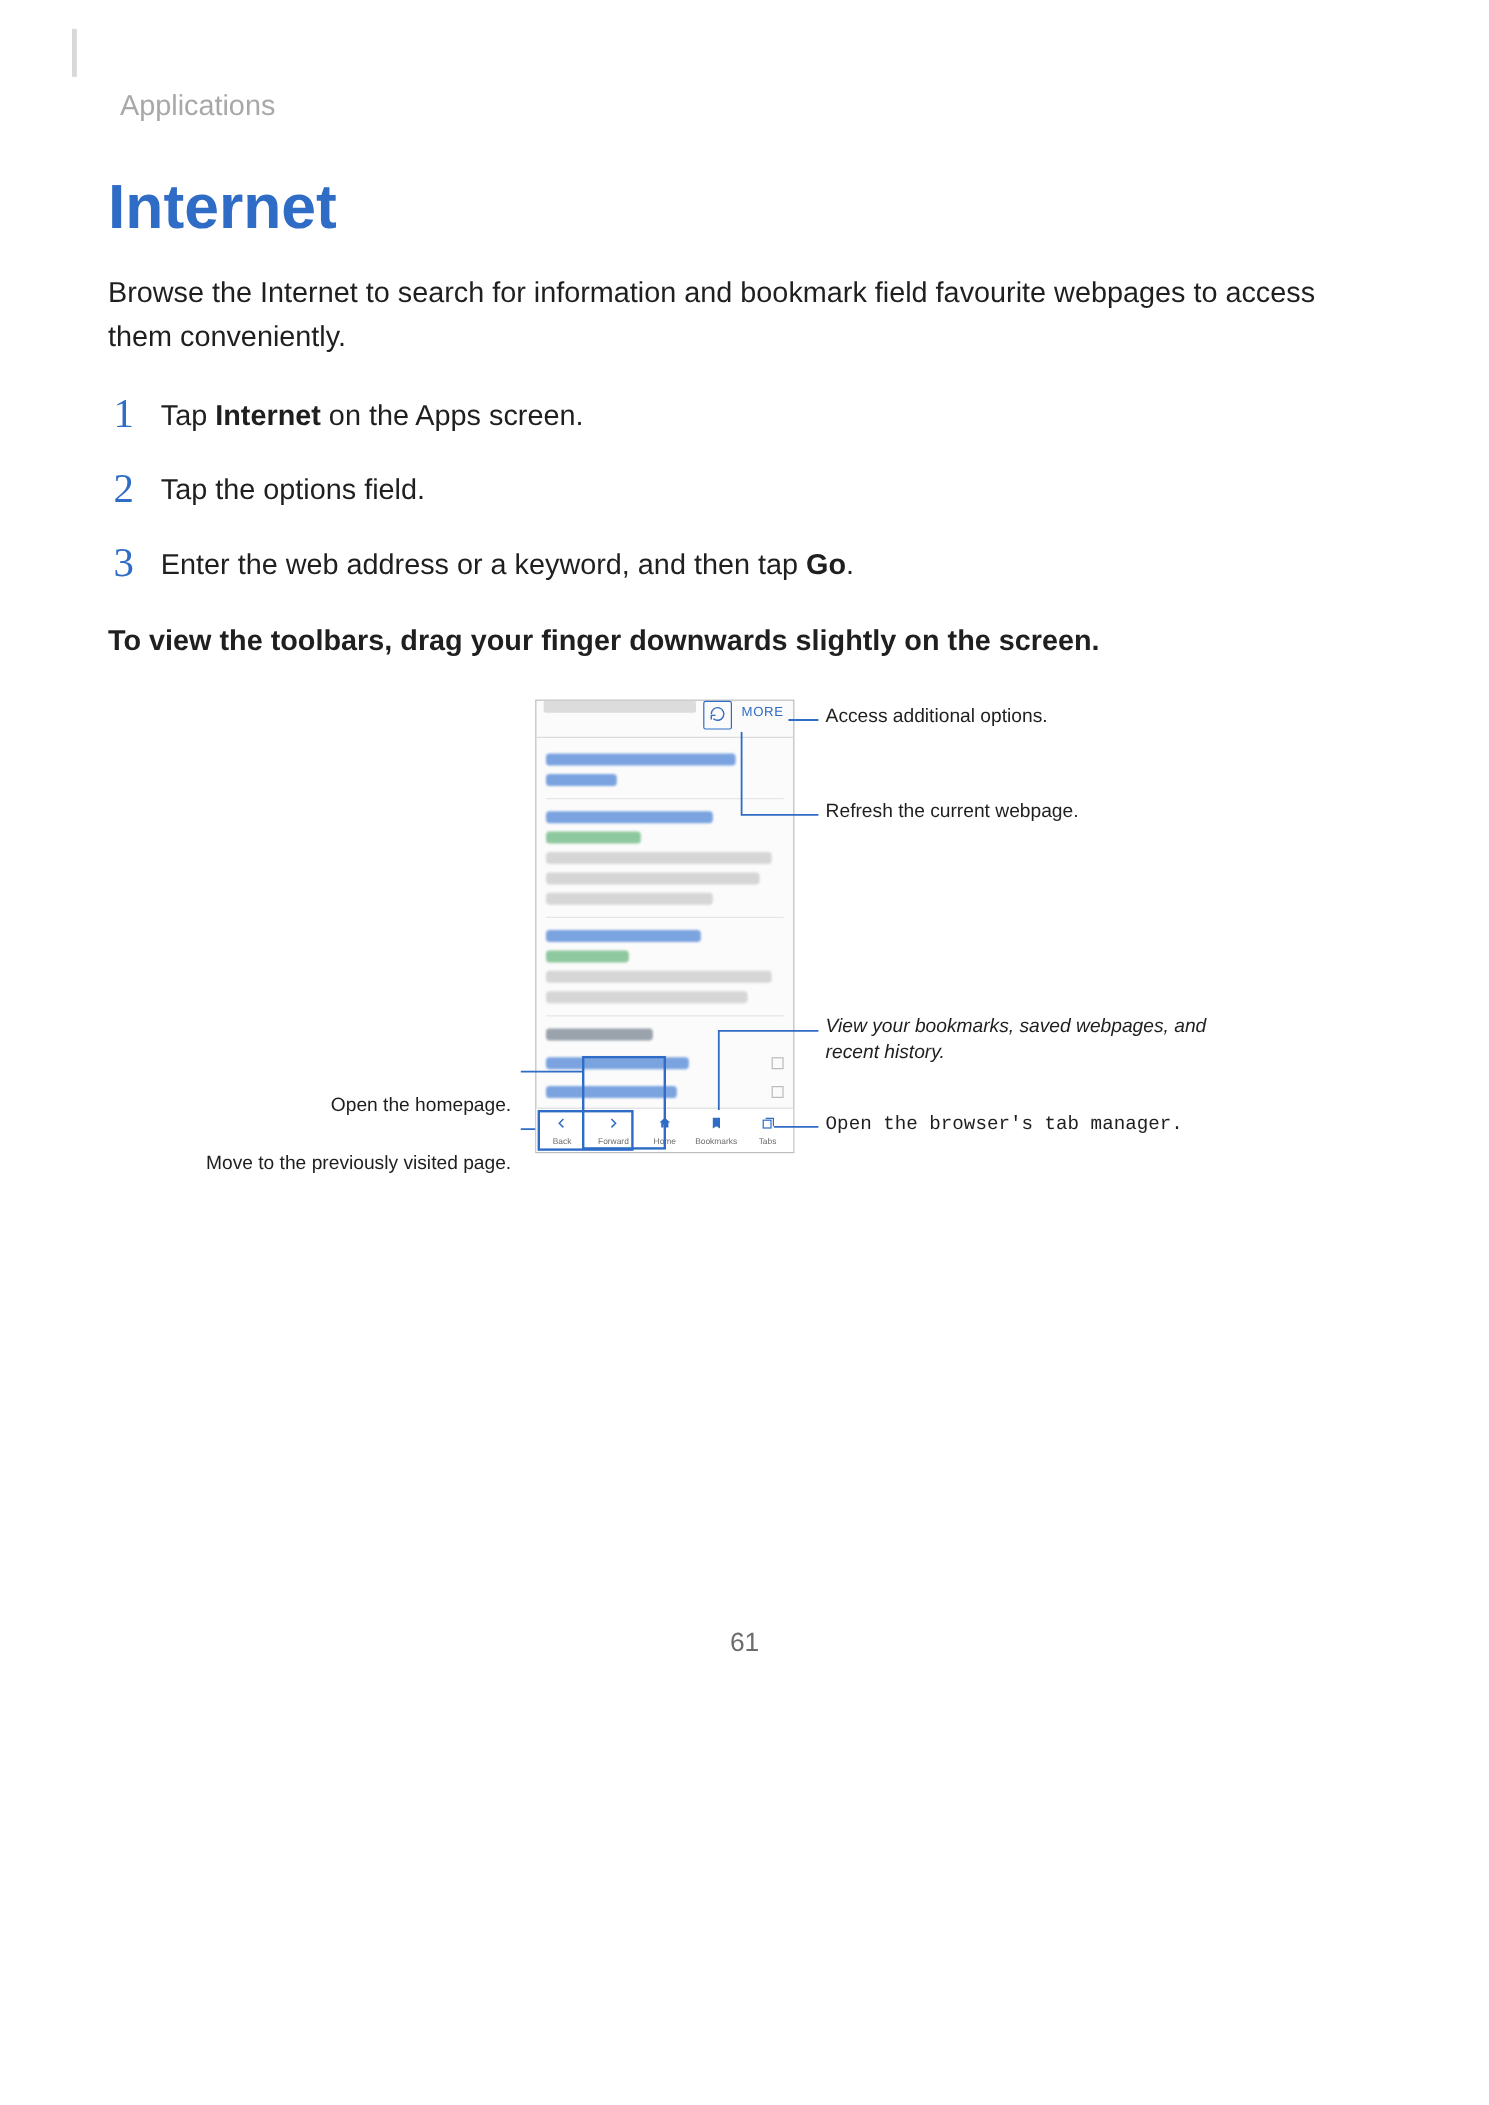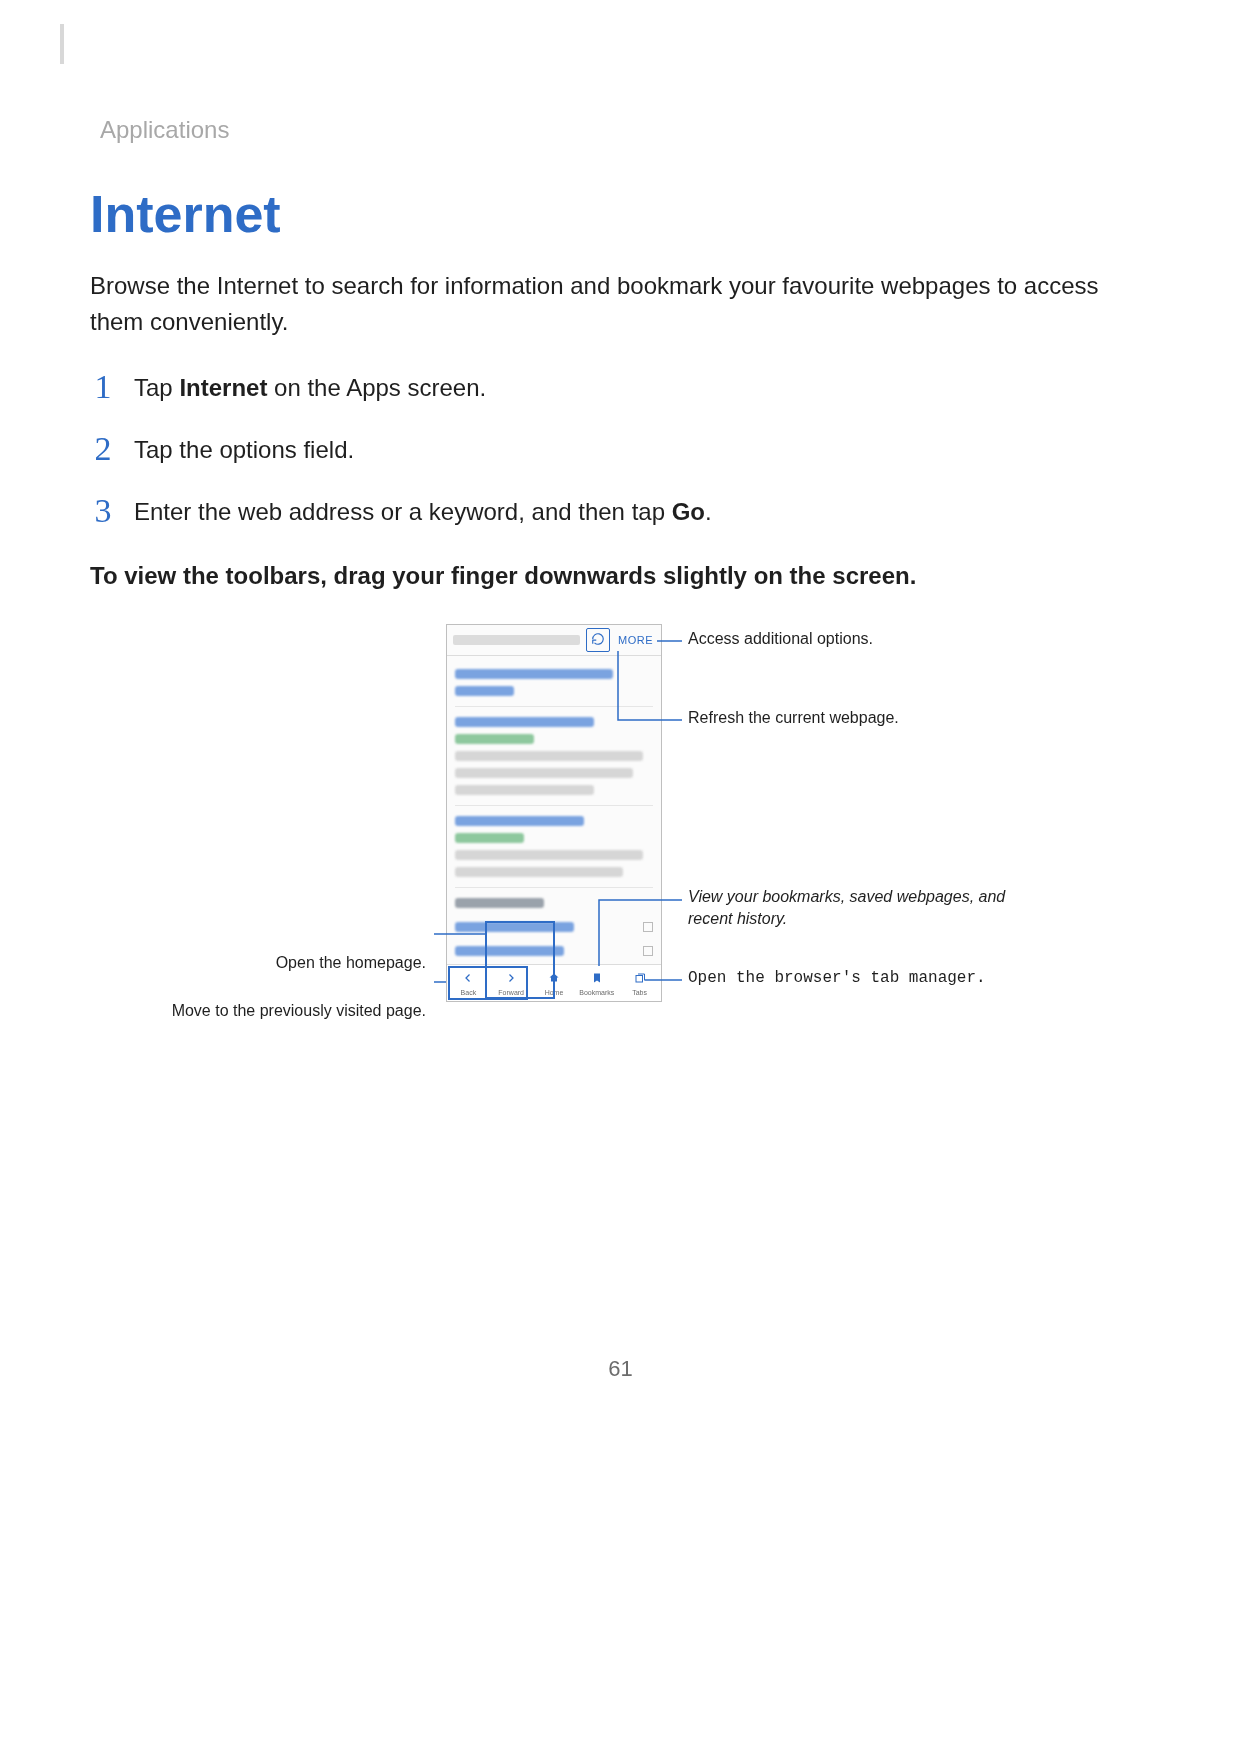--- a/index.html
+++ b/index.html
@@ -12,21 +12,21 @@
     padding: 0;
     background: #fff;
     font-family: "Segoe UI", "Helvetica Neue", Arial, sans-serif;
     color: var(--text);
   }
   .page {
     width: 1241px;
     height: 1448px;
     position: relative;
     box-sizing: border-box;
-    padding: 116px 90px 50px 90px;
+    padding: 75px 90px 50px 90px;
   }
   .rule {
     position: absolute;
     left: 60px;
     top: 24px;
     width: 4px;
     height: 40px;
     background: #d8d8d8;
   }
   .breadcrumb {
@@ -87,21 +87,21 @@
     width: 216px;
     height: 378px;
     border: 1px solid #bfbfbf;
     background: #fbfbfb;
     box-sizing: border-box;
   }
   
   .topbar {
     height: 30px;
     display: flex;
-    align-items: center;
+    align-items: flex-start;
     border-bottom: 1px solid #dcdcdc;
     padding: 0 6px;
     gap: 6px;
     font-size: 10px;
     color: #6c6c6c;
   }
   .addr { flex: 1; height: 10px; background: #dcdcdc; border-radius: 2px; }
   .refresh-btn {
     width: 22px; height: 22px; border: 1px solid var(--accent); display: flex;
     align-items: center; justify-content: center; border-radius: 2px;
@@ -177,21 +177,21 @@
 </style>
 </head>
 <body>
 
 <div class="page">
   <div class="rule"></div>
   <div class="breadcrumb">Applications</div>
 
   <h1 class="title">Internet</h1>
 
-  <p class="intro">Browse the Internet to search for information and bookmark your favourite webpages to access them conveniently.</p>
+  <p class="intro">Browse the Internet to search for information and bookmark field favourite webpages to access them conveniently.</p>
 
   <ol class="steps">
     <li>
       <span class="num">1</span>
       <span class="body">
         <span>Tap </span><b>Internet</b><span> on the Apps screen.</span>
       </span>
     </li>
     <li>
       <span class="num">2</span>

